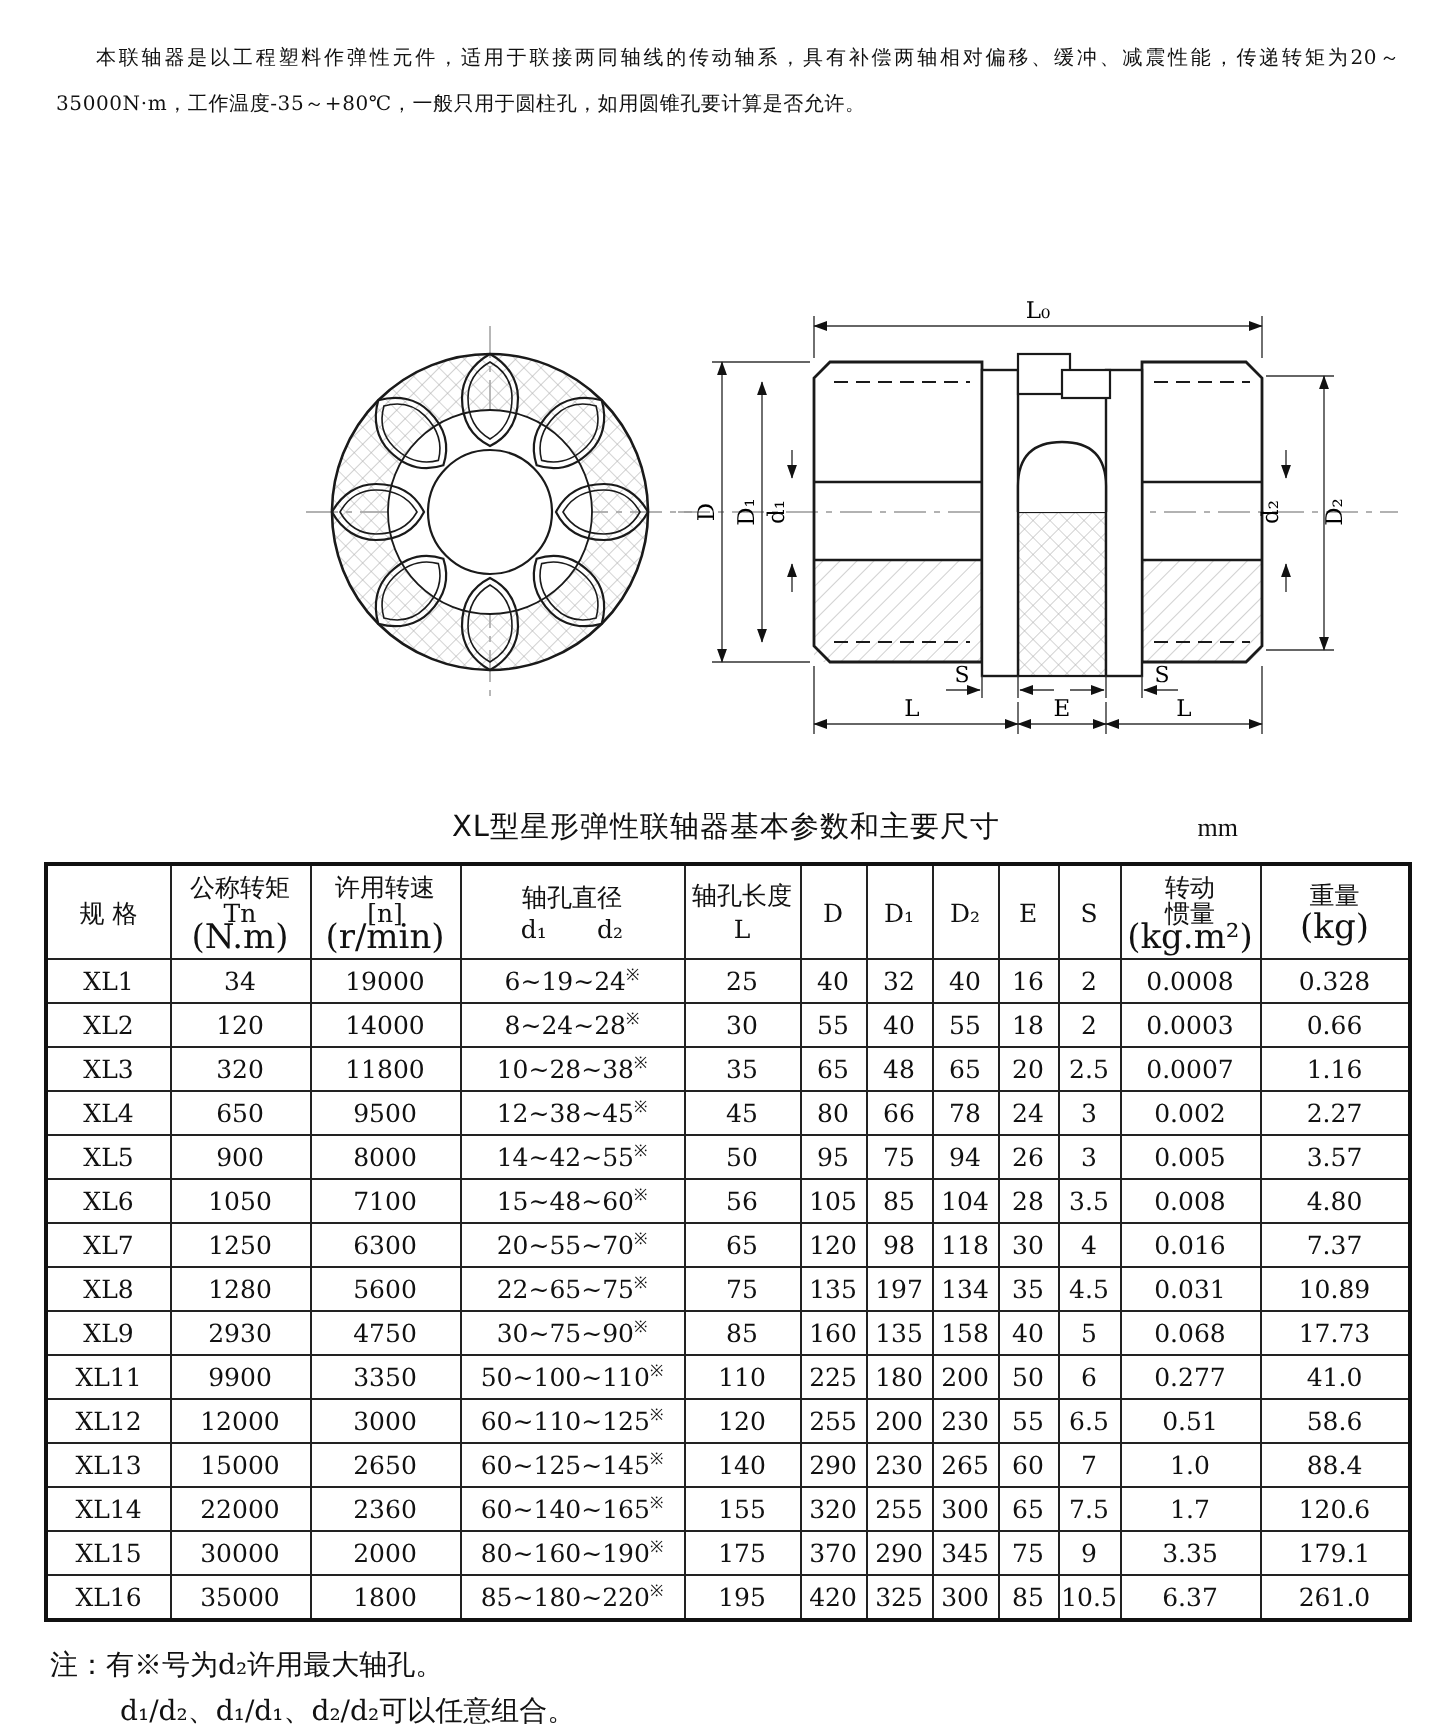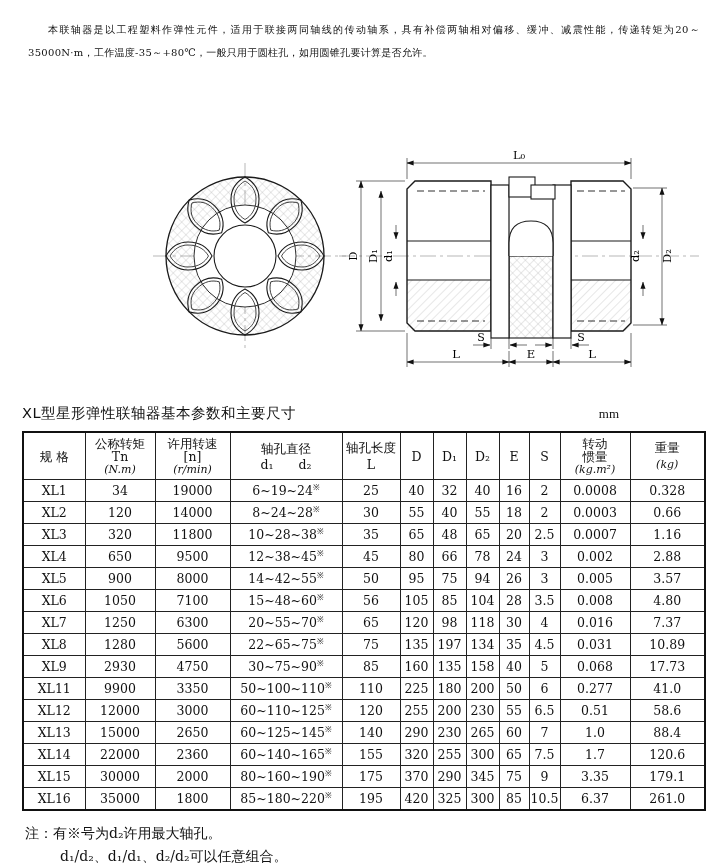--- a/index.html
+++ b/index.html
@@ -12,42 +12,42 @@
   .intro{
     position:absolute;top:8px;left:28px;width:672px;
     font-size:10px;line-height:23px;text-align:justify;text-indent:2em;
     letter-spacing:0.3px;
   }
   
   .drawing{position:absolute;top:133px;left:0;width:725px;height:255px;padding-left:41px;}
   
   .table-title-row{position:absolute;top:404px;left:22px;width:682px;height:22px;}
   .table-title{
-    position:absolute;left:0;right:0;
+    position:absolute;left:0;right:0;text-align:center;
     font-family:"DejaVu Sans","Liberation Sans",sans-serif;
     font-size:14.5px;font-weight:500;letter-spacing:0.5px;
   }
   .table-unit{
     position:absolute;right:85px;top:2px;
     font-family:Liberation Serif, serif;font-size:13px;
   }
   
   .params{
     position:absolute;top:431px;left:22px;width:682px;
     border-collapse:collapse;table-layout:fixed;
     font-size:12.5px;
   }
   .params th,.params td{
     border:1px solid #222;text-align:center;vertical-align:middle;
     padding:0 1px;font-weight:normal;overflow:hidden;white-space:nowrap;
   }
   .params{border:2px solid #111;}
   .params thead th{height:46px;line-height:13px;font-size:12.5px;}
   .params tbody td{height:21px;line-height:21px;font-size:12.5px;}
-  .hdr-small{font-size:11px;font-style:italic;}
+  .hdr-small{font-size:17px;}
   .bore-subrow{display:flex;justify-content:space-around;width:70%;margin:3px auto 0;}
   sup.star{font-size:8px;vertical-align:super;line-height:0;}
   
   .notes{position:absolute;top:822px;left:25px;width:660px;font-size:14px;line-height:23px;}
   .notes .note-line2{padding-left:35px;}
   svg text{font-family:"DejaVu Serif","Liberation Serif",serif;}
 </style>
 </head>
 <body>
 
@@ -312,21 +312,21 @@
           <td>650</td>
           <td>9500</td>
           <td>12~38~45<sup class="star">※</sup></td>
           <td>45</td>
           <td>80</td>
           <td>66</td>
           <td>78</td>
           <td>24</td>
           <td>3</td>
           <td>0.002</td>
-          <td>2.88</td>
+          <td>2.27</td>
         </tr>
         <tr>
           <td>XL5</td>
           <td>900</td>
           <td>8000</td>
           <td>14~42~55<sup class="star">※</sup></td>
           <td>50</td>
           <td>95</td>
           <td>75</td>
           <td>94</td>

